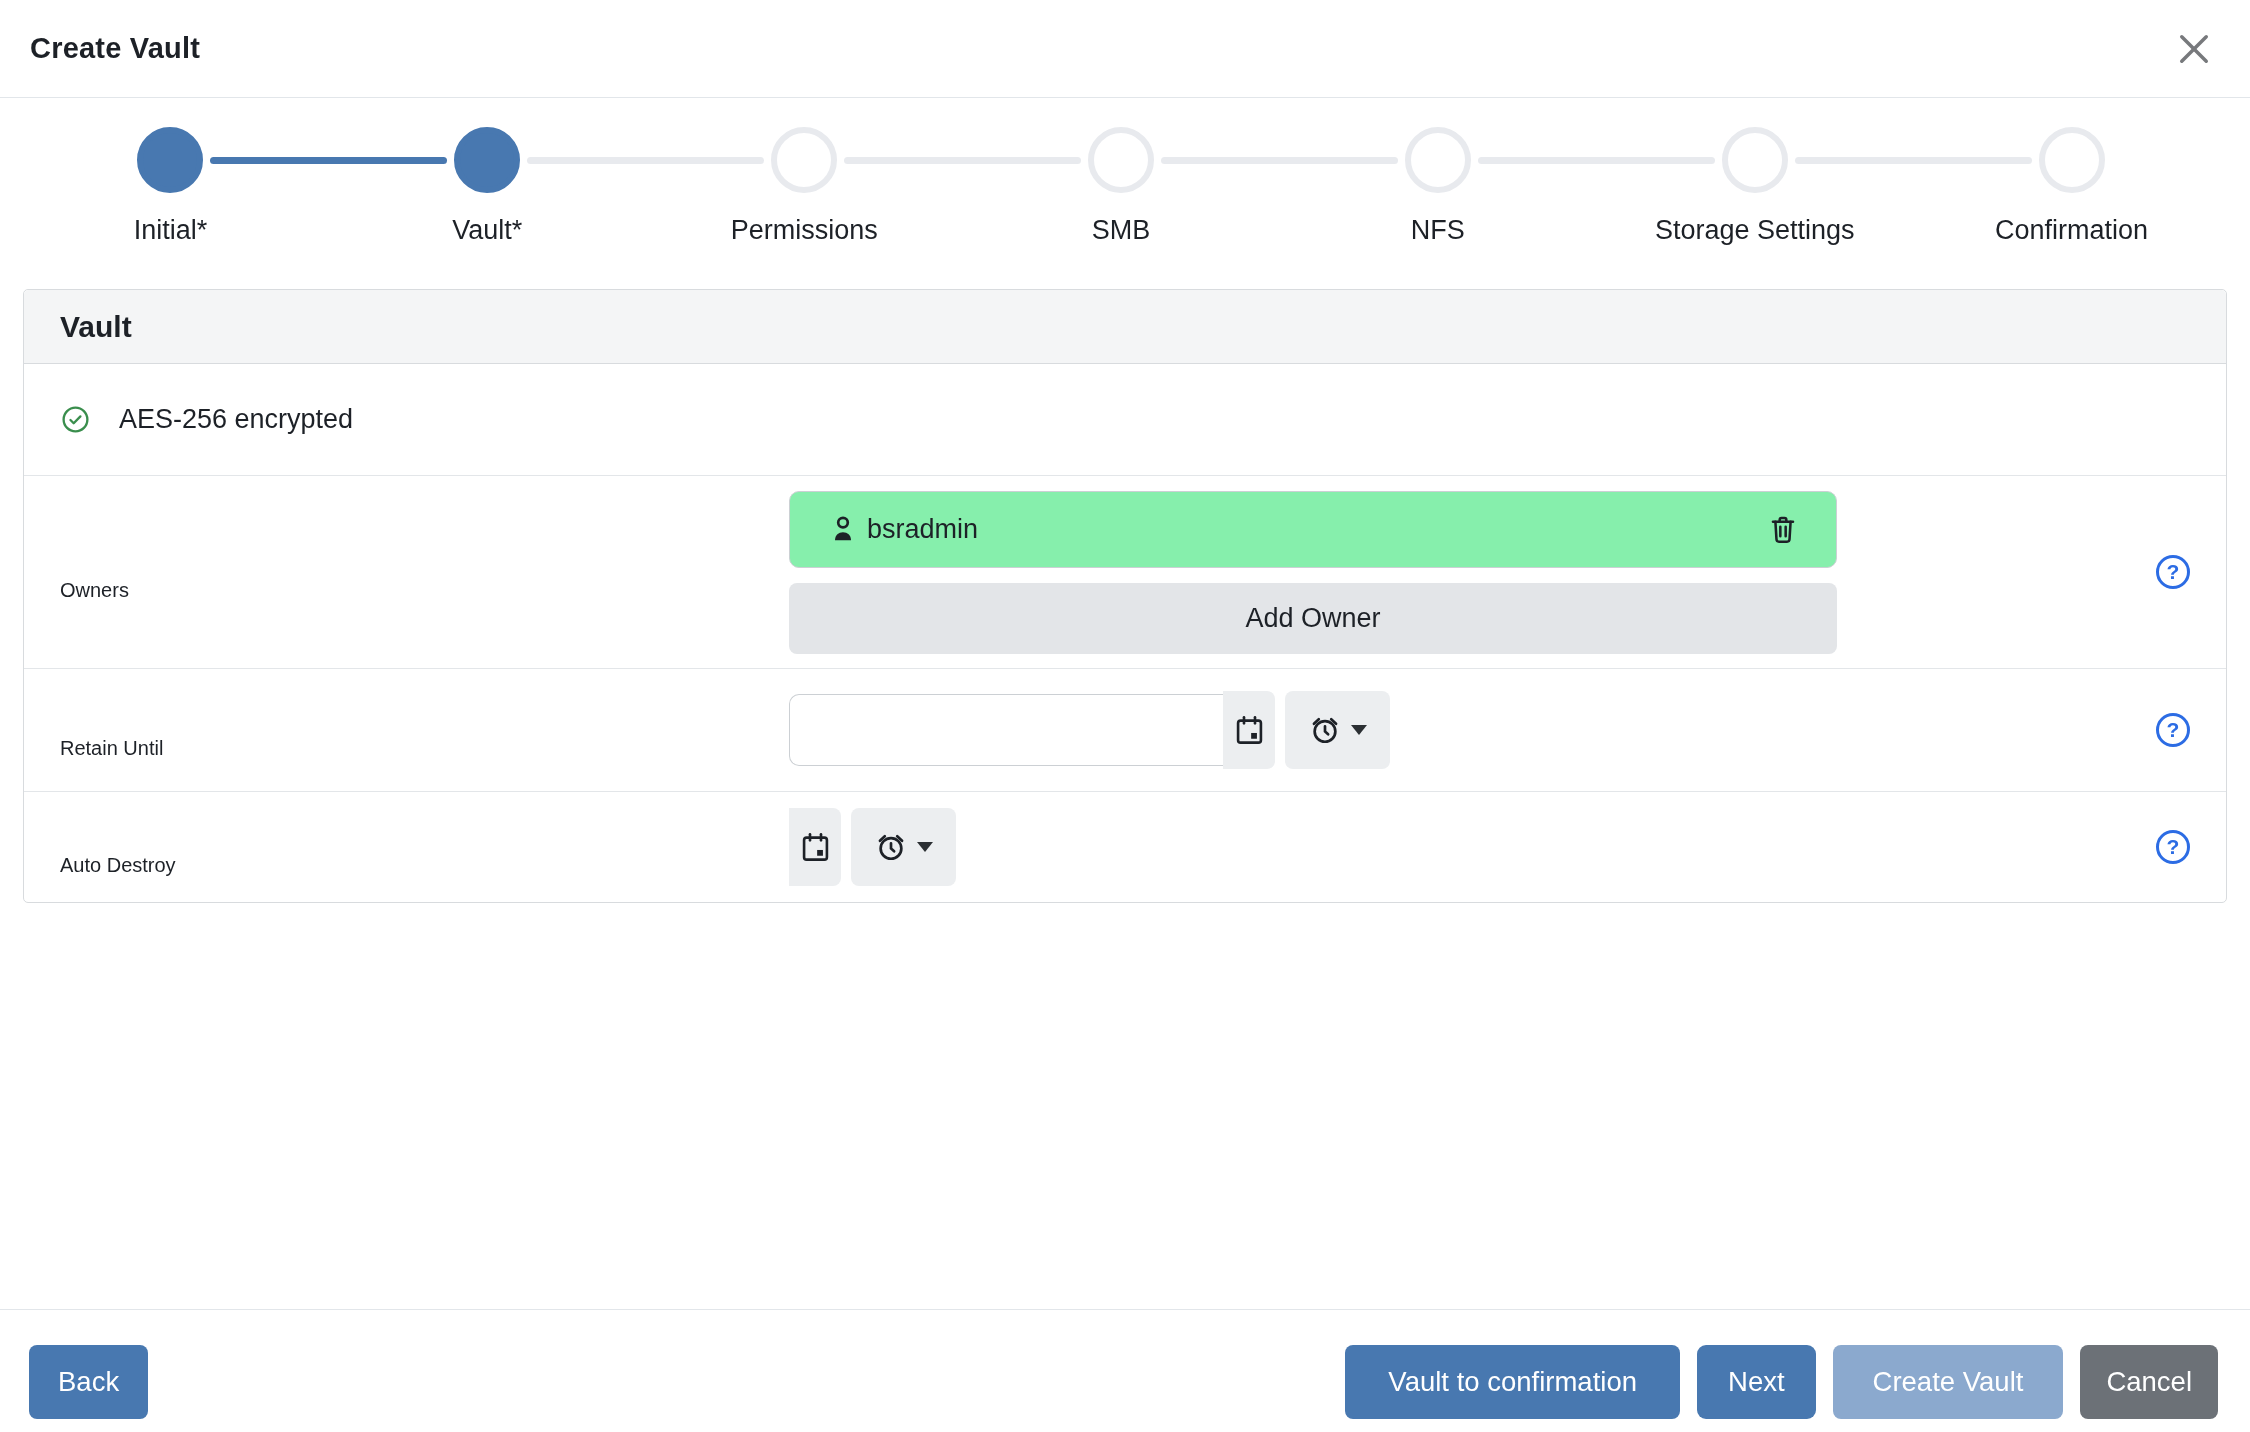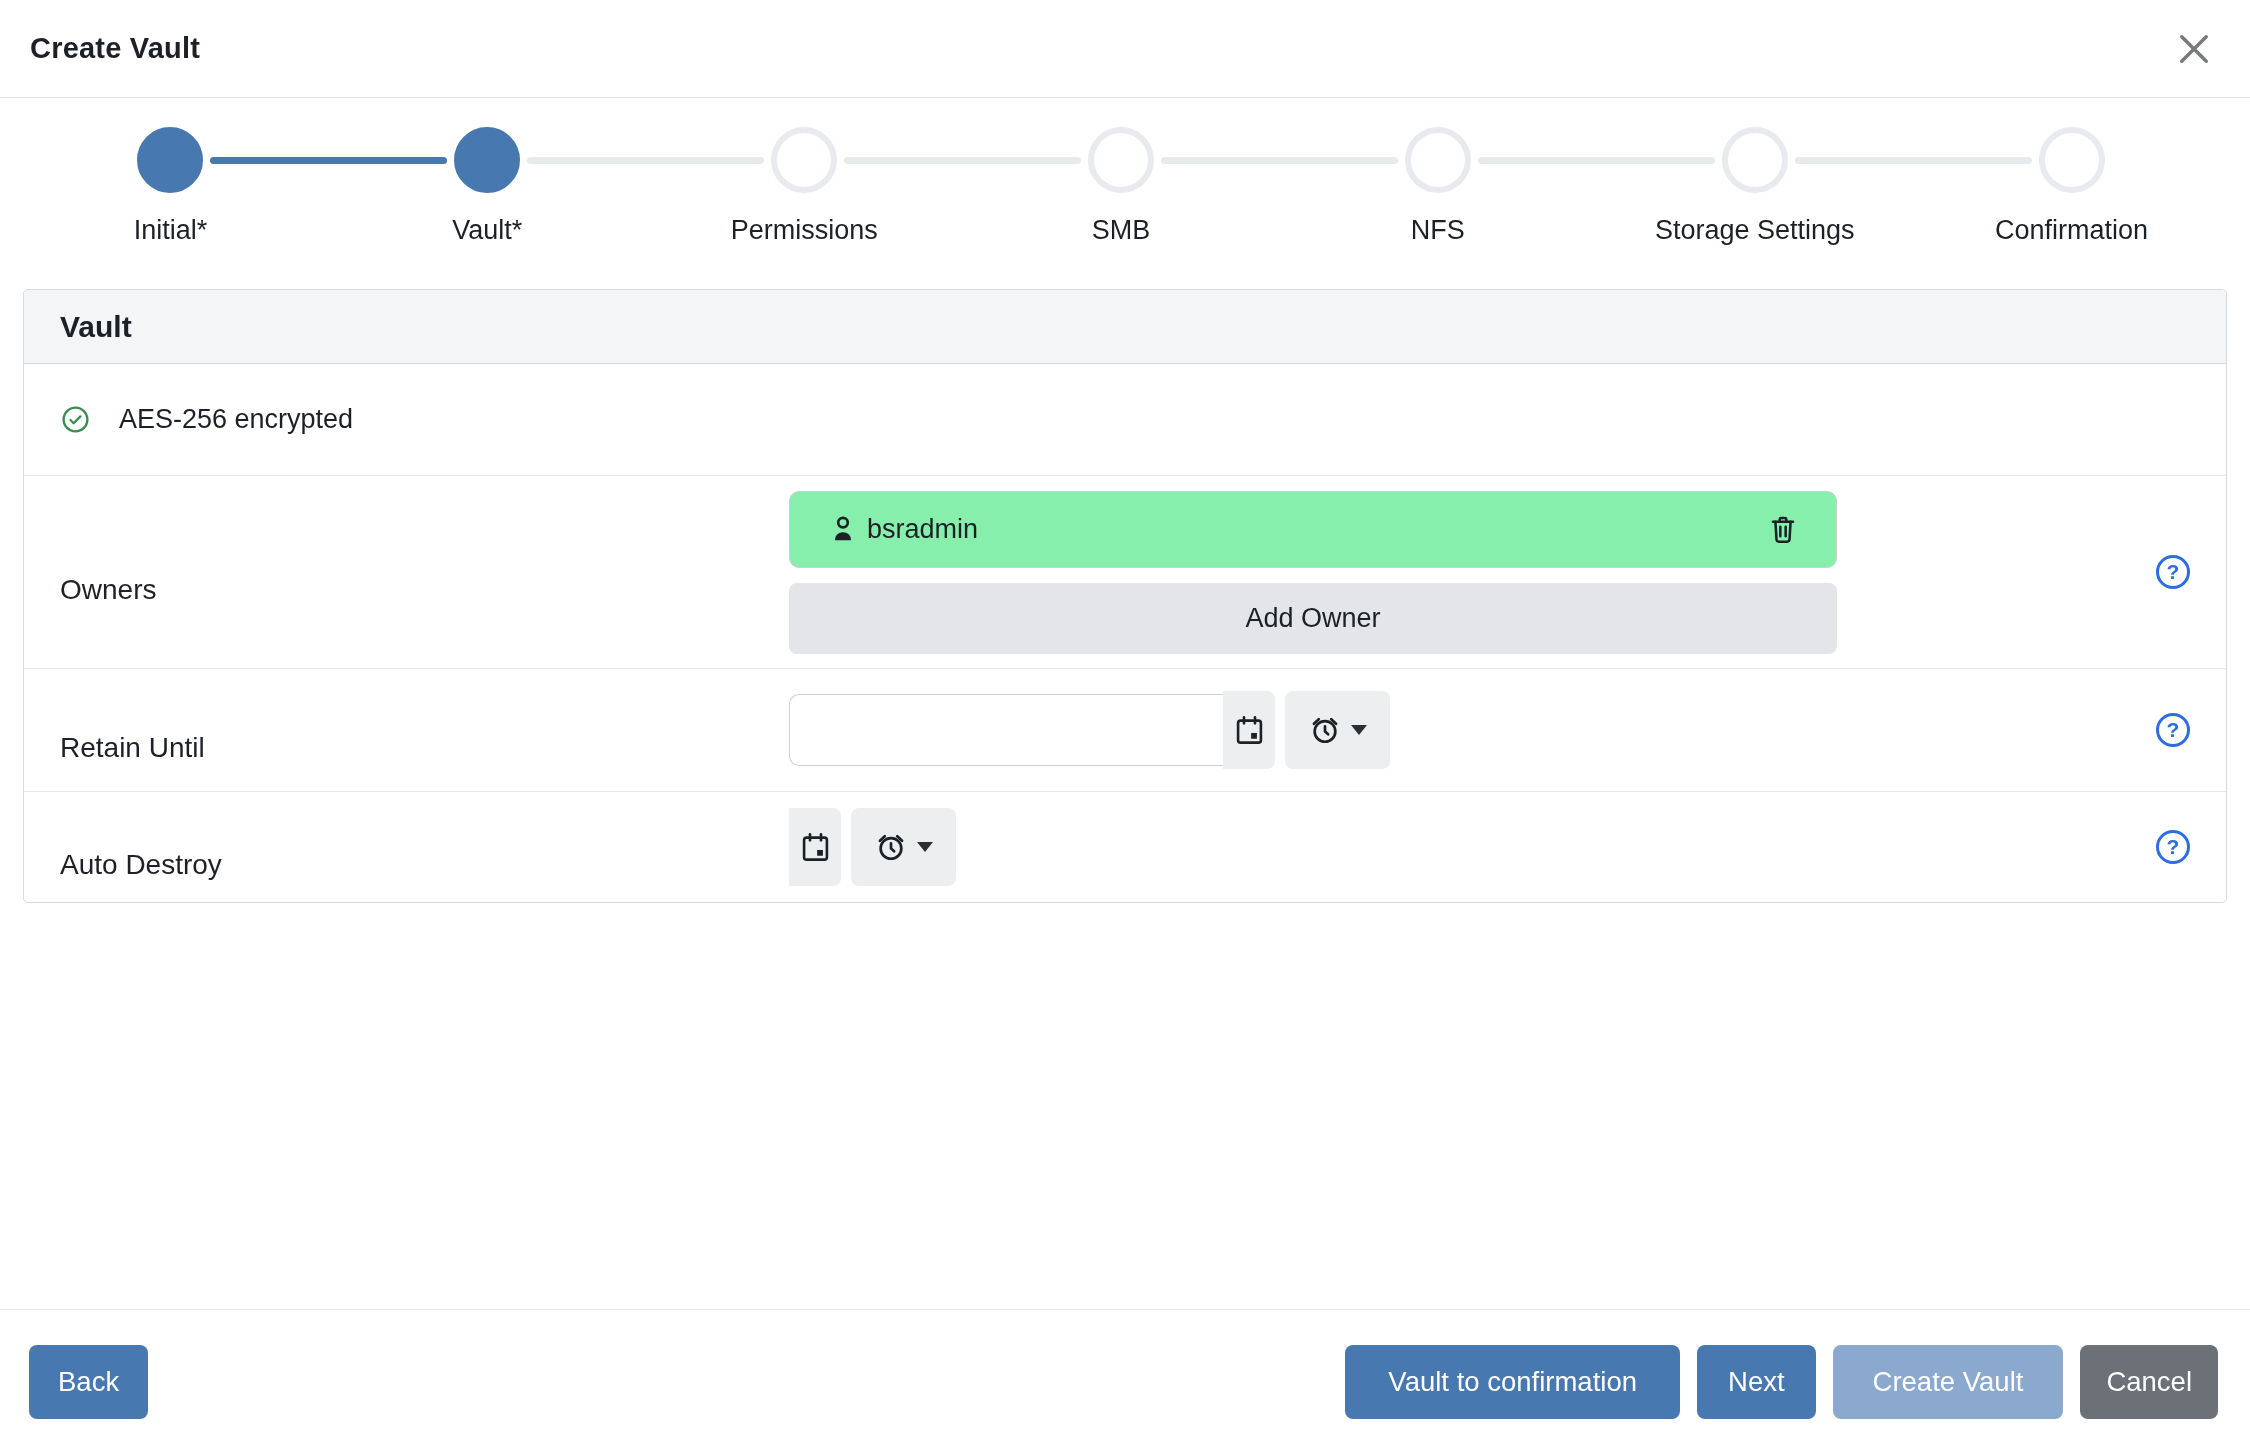--- a/index.html
+++ b/index.html
@@ -44,21 +44,21 @@
   .panel{margin:43px 23px 0 23px;border:1px solid var(--panel-border);border-radius:5px;}
   .panel-header{background:#f4f5f6;border-bottom:1px solid var(--panel-border);
     padding:0 36px;height:74px;display:flex;align-items:center;
     font-size:30px;font-weight:600;border-radius:5px 5px 0 0;}
   .row{display:flex;align-items:center;padding:0 36px;border-bottom:1px solid var(--row-border);}
   .row:last-child{border-bottom:none;}
   .row-aes{height:112px;gap:28px;font-size:27px;}
   .row-owners{height:193px;}
   .row-retain{height:123px;}
   .row-destroy{height:110px;}
-  .row-label{width:729px;flex:none;font-size:28px;margin-top:36px;}
+  .row-label{width:729px;flex:none;font-size:20px;margin-top:36px;}
   .controls{width:1048px;flex:none;}
   .help{margin-left:auto;width:34px;height:34px;border:3px solid var(--help-blue);
     border-radius:50%;color:var(--help-blue);display:flex;align-items:center;
     justify-content:center;font-size:21px;font-weight:700;cursor:pointer;flex:none;}
 
   
   .owner-chip{height:77px;border:1px solid var(--input-border);border-radius:10px;
     display:flex;align-items:center;padding:0 37px;gap:8px;background:#86efac;}
   .owner-name{font-size:27px;}
   .trash-btn{margin-left:auto;background:none;border:none;cursor:pointer;
@@ -80,21 +80,21 @@
     border-right:8px solid transparent;border-top:10px solid #2b2f33;}
 
   
   .dlg-footer{border-top:1px solid #e2e6ea;margin-top:406px;
     padding:35px 32px 0 29px;display:flex;align-items:flex-start;}
   .btn{height:74px;border:none;border-radius:8px;color:#fff;font-size:27.5px;
     font-family:inherit;cursor:pointer;}
   .btn-back{background:var(--primary-blue);padding:0 29px;}
   .footer-right{margin-left:auto;display:flex;gap:17px;}
   .btn-skip{background:var(--primary-blue);padding:0 43px;}
-  .btn-next{background:var(--primary-blue);padding:1px 31px;}
+  .btn-next{background:var(--primary-blue);padding:1px 31px;border-radius:9px;}
   .btn-create{background:var(--disabled-blue);padding:0 40px;cursor:default;}
   .btn-cancel{background:var(--cancel-gray);padding:0 26px;}
 
   svg{display:block;}
 </style>
 </head>
 <body>
 
 <div class="dlg">
 

